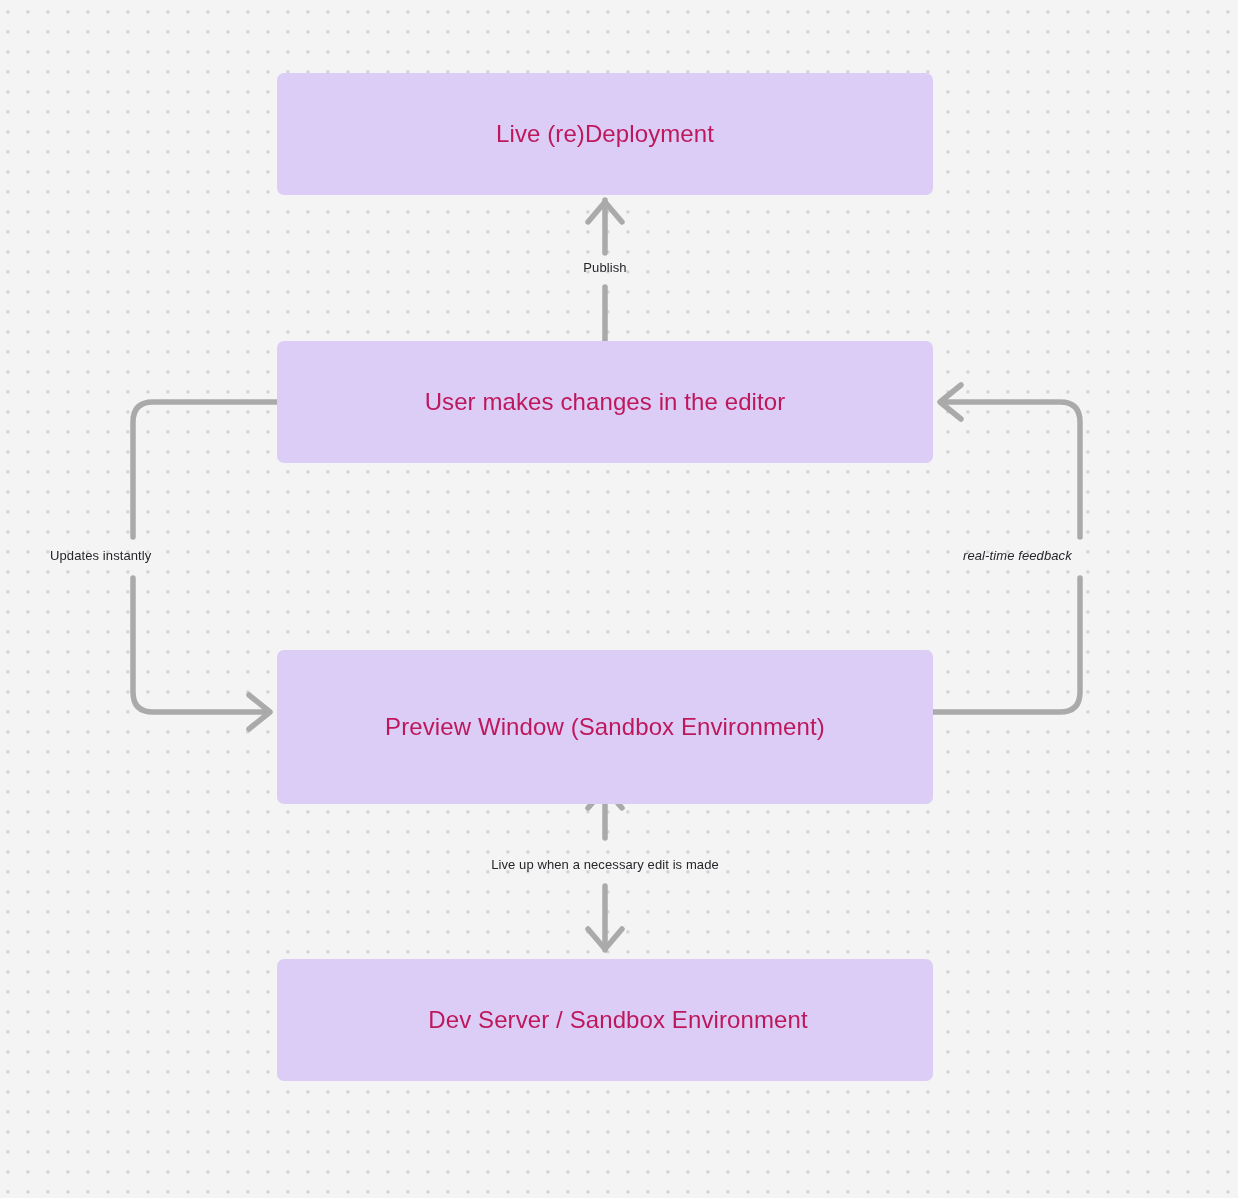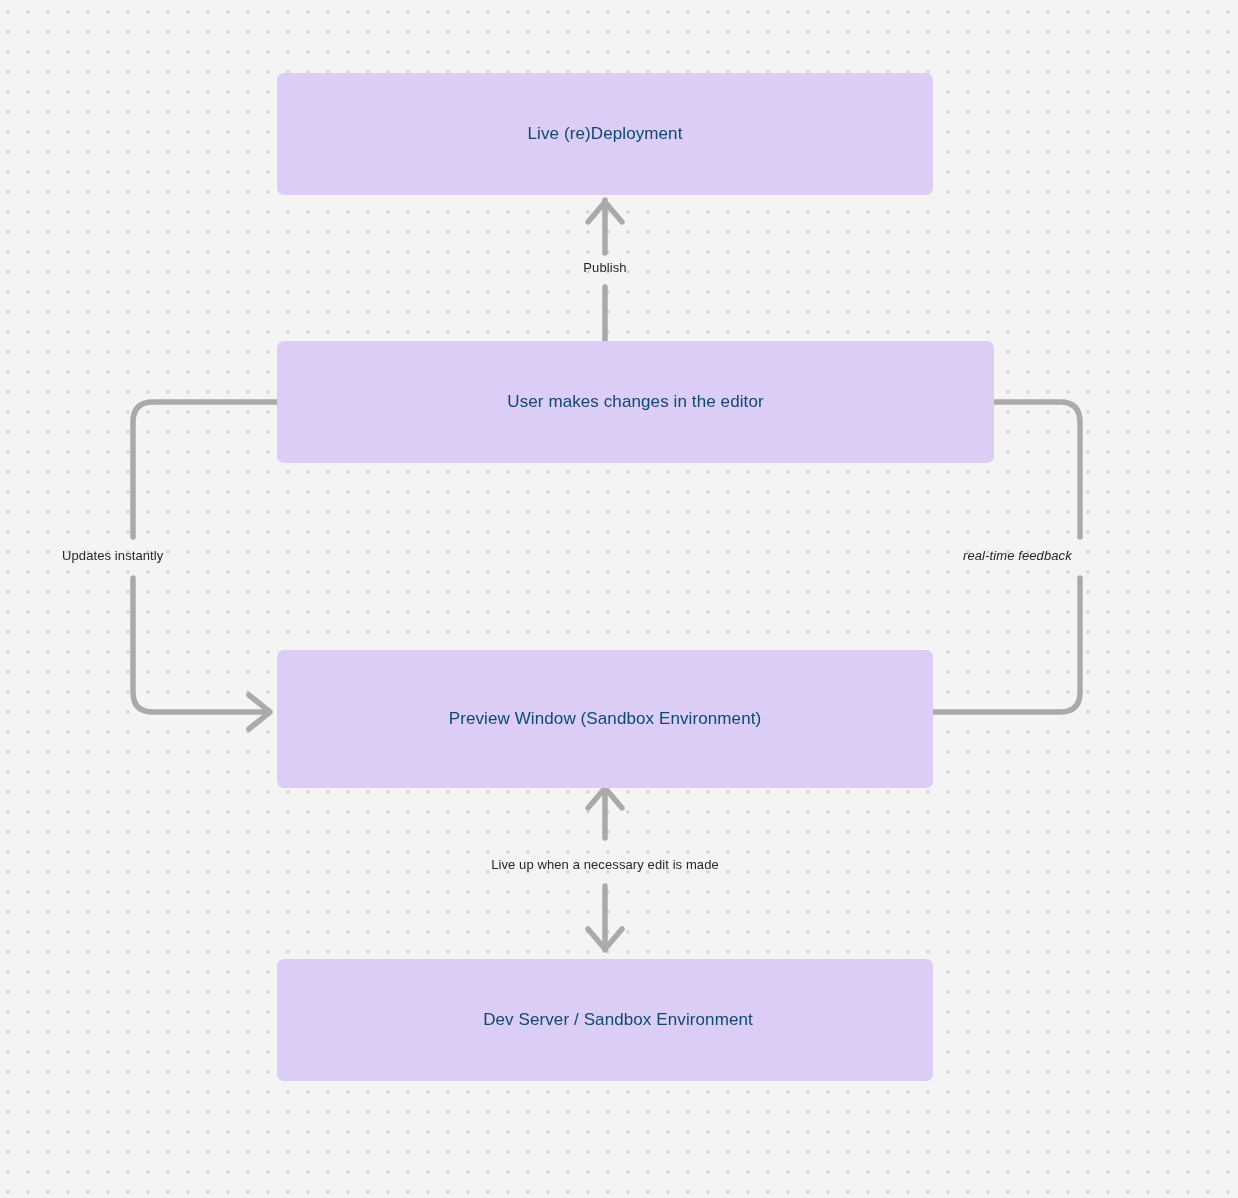--- a/index.html
+++ b/index.html
@@ -31,22 +31,22 @@
   .node {
     position: absolute;
     background: #dccdf7;
     border-radius: 7px;
     display: flex;
     align-items: center;
     justify-content: center;
     box-sizing: border-box;
   }
   .node-label {
-    font-size: 17px;
-    color: #0c4a6e;
+    font-size: 24px;
+    color: #be185d;
     letter-spacing: 0.1px;
     line-height: 1.2;
     text-align: center;
     white-space: nowrap;
   }
 
   #edge-layer {
     position: absolute;
     left: 0;
     top: 0;
@@ -98,31 +98,31 @@
     <path d="M 588 808 L 605 788 L 622 808" fill="none" stroke="#aaaaaa" stroke-width="5.5" stroke-linecap="round" stroke-linejoin="round"></path>
     <path d="M 605 886 L 605 950" fill="none" stroke="#aaaaaa" stroke-width="5.5" stroke-linecap="round"></path>
     <path d="M 588 929 L 605 949 L 622 929" fill="none" stroke="#aaaaaa" stroke-width="5.5" stroke-linecap="round" stroke-linejoin="round"></path>
   </g>
 </svg>
 
 <div class="node" style="left:277px; top:73px; width:656px; height:122px;">
   <span class="node-label">Live (re)Deployment</span>
 </div>
 
-<div class="node" style="left:277px; top:341px; width:717px; height:122px;">
+<div class="node" style="left:277px; top:341px; width:656px; height:122px;">
   <span class="node-label">User makes changes in the editor</span>
 </div>
 
-<div class="node" style="left:277px; top:650px; width:656px; height:138px;">
+<div class="node" style="left:277px; top:650px; width:656px; height:154px;">
   <span class="node-label">Preview Window (Sandbox Environment)</span>
 </div>
 
 <div class="node" style="left:277px; top:959px; width:656px; height:122px;padding-left:26px;">
   <span class="node-label">Dev Server / Sandbox Environment</span>
 </div>
 
 <div class="edge-label centered" style="left:605px; top:261px;">Publish</div>
 
-<div class="edge-label" style="left:50px; top:549px;margin-left:12px;">Updates instantly</div>
+<div class="edge-label" style="left:50px; top:549px;">Updates instantly</div>
 
 <div class="edge-label" style="left:963px; top:549px;font-style:italic;">real-time feedback</div>
 
 <div class="edge-label centered" style="left:605px; top:858px;">Live up when a necessary edit is made</div>
 
 </body></html>

